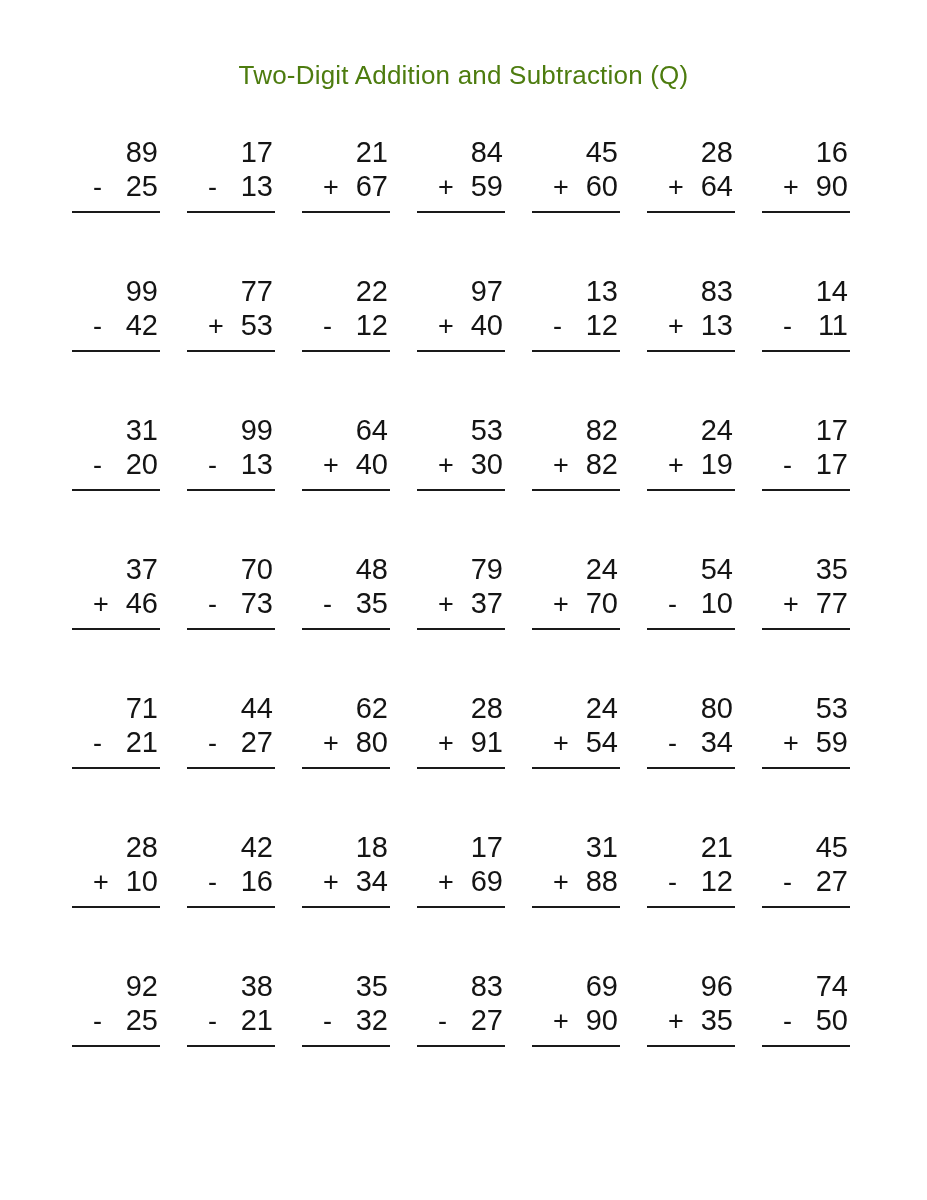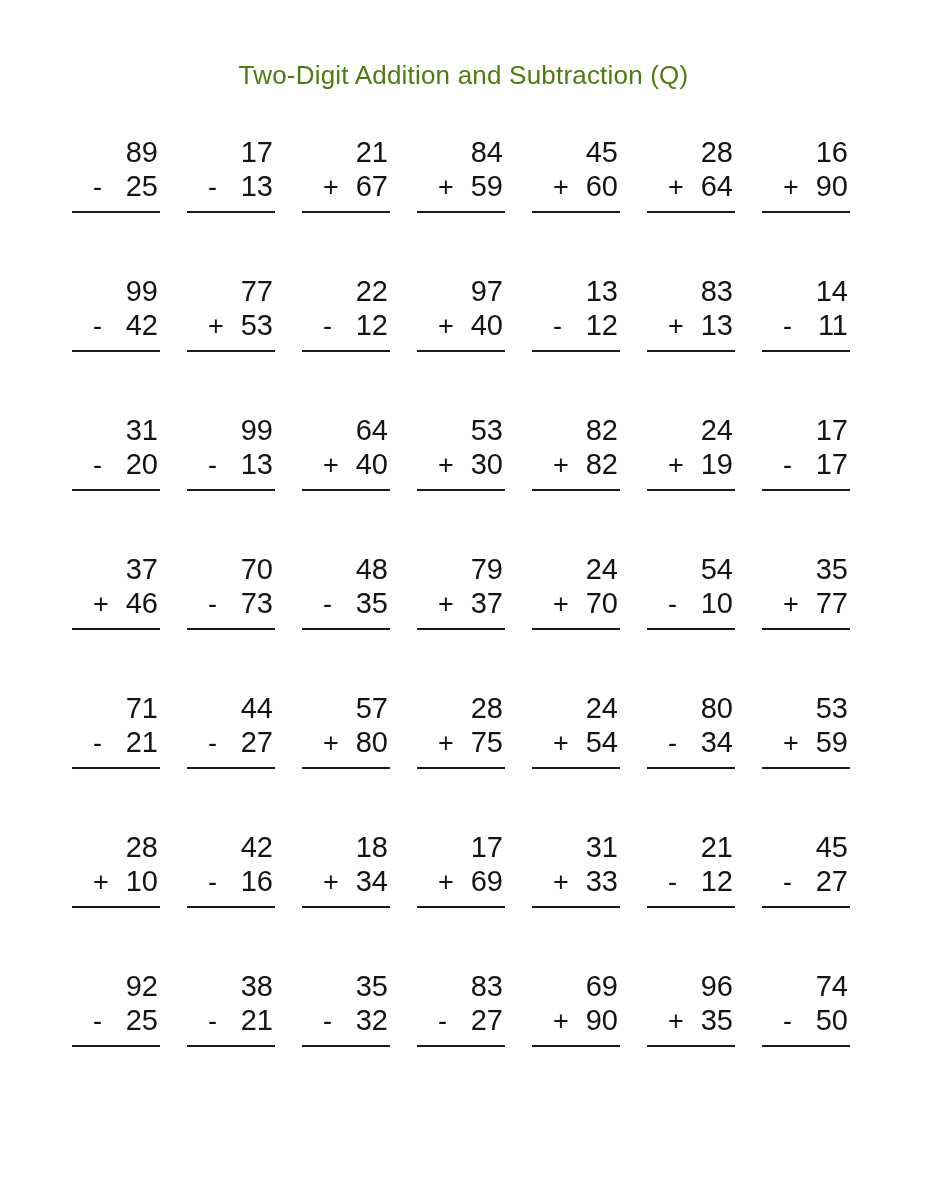--- a/index.html
+++ b/index.html
@@ -271,31 +271,31 @@
     </div>
   </div>
       <div class="problem">
     <div class="top-line">44</div>
     <div class="bottom-line">
       <span class="op">-</span>
       <span>27</span>
     </div>
   </div>
       <div class="problem">
-    <div class="top-line">57</div>
+    <div class="top-line">62</div>
     <div class="bottom-line">
       <span class="op">+</span>
       <span>80</span>
     </div>
   </div>
       <div class="problem">
     <div class="top-line">28</div>
     <div class="bottom-line">
       <span class="op">+</span>
-      <span>75</span>
+      <span>91</span>
     </div>
   </div>
       <div class="problem">
     <div class="top-line">24</div>
     <div class="bottom-line">
       <span class="op">+</span>
       <span>54</span>
     </div>
   </div>
       <div class="problem">
@@ -337,21 +337,21 @@
     <div class="top-line">17</div>
     <div class="bottom-line">
       <span class="op">+</span>
       <span>69</span>
     </div>
   </div>
       <div class="problem">
     <div class="top-line">31</div>
     <div class="bottom-line">
       <span class="op">+</span>
-      <span>33</span>
+      <span>88</span>
     </div>
   </div>
       <div class="problem">
     <div class="top-line">21</div>
     <div class="bottom-line">
       <span class="op">-</span>
       <span>12</span>
     </div>
   </div>
       <div class="problem">

